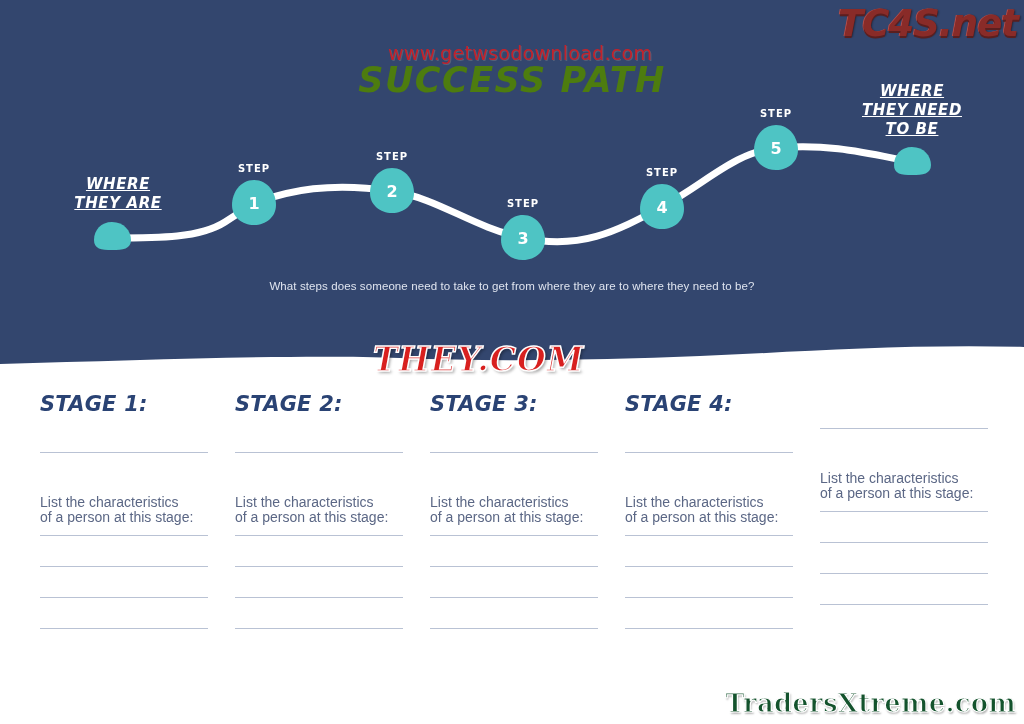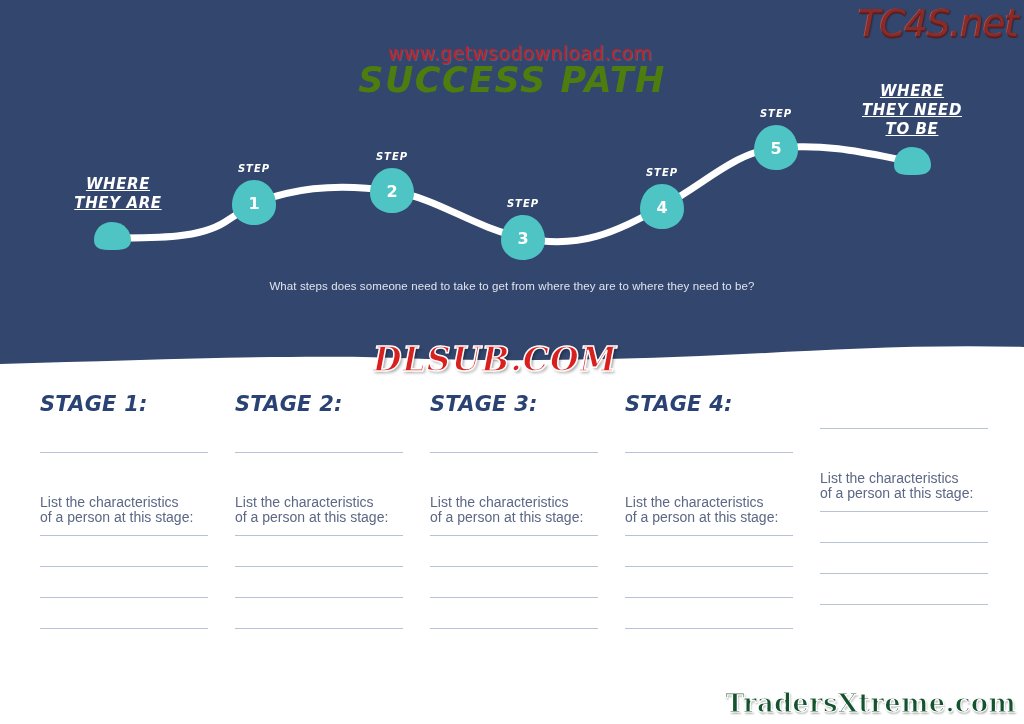--- a/index.html
+++ b/index.html
@@ -10,21 +10,21 @@
   #page{position:relative;width:1024px;height:724px;overflow:hidden;background:#ffffff;}
 
   
   .navy-wave{position:absolute;left:0;top:0;width:1024px;height:380px;}
   .navy-wave svg{display:block;width:1024px;height:380px;}
 
   
   .wm-tc4s{
     position:absolute;right:6px;top:2px;
     font-family:"DejaVu Sans", sans-serif;
-    font-size:37px;font-weight:normal;font-style:italic;
+    font-size:37px;font-weight:bold;font-style:italic;
     letter-spacing:-1px;
     color:#8e2a25;
     text-shadow:0 2px 0 #5d1d1b, 1px 1px 2px rgba(0,0,0,.45), -1px 0 0 #c0504a;
     background:linear-gradient(180deg,#2d3d62 0%,#6b3330 45%,#7a2a26 100%);
     -webkit-background-clip:text;background-clip:text;
     opacity:.95;
     text-align:right;
   }
   .wm-getwso{
     position:absolute;left:388px;top:42px;
@@ -76,21 +76,20 @@
   }
   .lbl-start{left:58px;top:175px;width:120px;}
   .lbl-end{left:845px;top:82px;width:134px;}
 
   .step-grp{position:absolute;}
   .step-word{
     position:absolute;width:60px;text-align:center;left:-30px;
     font-family:"DejaVu Sans", sans-serif;
     font-size:10px;font-weight:bold;letter-spacing:1px;color:#ffffff;
     text-transform:uppercase;
-    font-style:italic;
   }
   .step-num{
     position:absolute;width:46px;text-align:center;left:-23px;
     font-family:"DejaVu Sans", sans-serif;
     font-size:16px;font-weight:bold;color:#ffffff;
   }
 
   .question{
     position:absolute;left:0;top:280px;width:1024px;text-align:center;
     font-size:11.5px;color:#dfe4ef;letter-spacing:.1px;
@@ -186,21 +185,21 @@
     </div>
     <div class="endpoint-label lbl-end">
       <div>WHERE</div>
       <div>THEY NEED</div>
       <div>TO BE</div>
     </div>
   </div>
 
   <div class="question">What steps does someone need to take to get from where they are to where they need to be?</div>
 
-  <div class="wm-dlsub">DLSUB.COM</div>
+  <div class="wm-dlsub">THEY.COM</div>
 
   <div class="stages">
 
     <div class="stage-col" style="left:40px;">
       <div class="stage-title">STAGE 1:</div>
       <div class="rule r1"></div>
       <div class="hint">
         <div>List the characteristics</div>
         <div>of a person at this stage:</div>
       </div>

